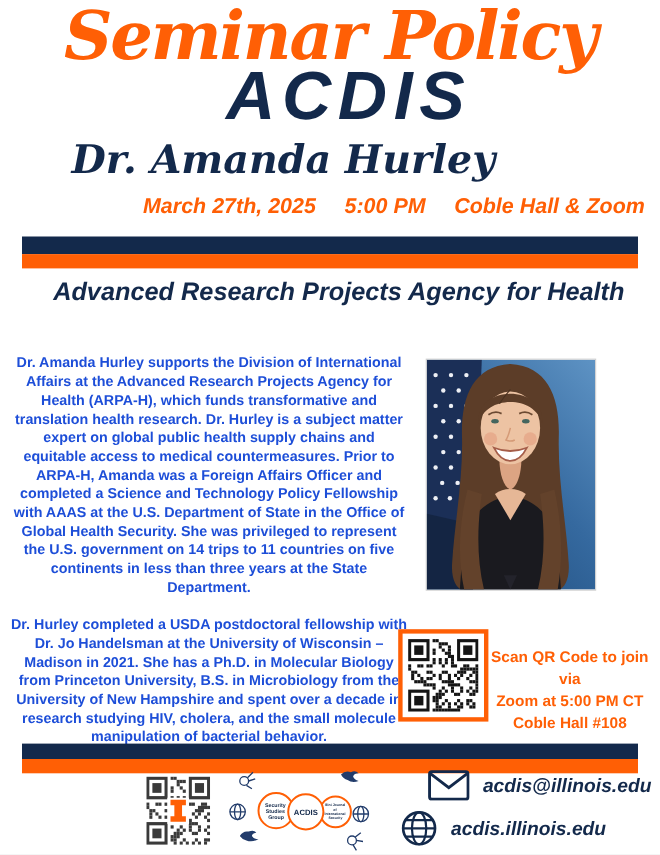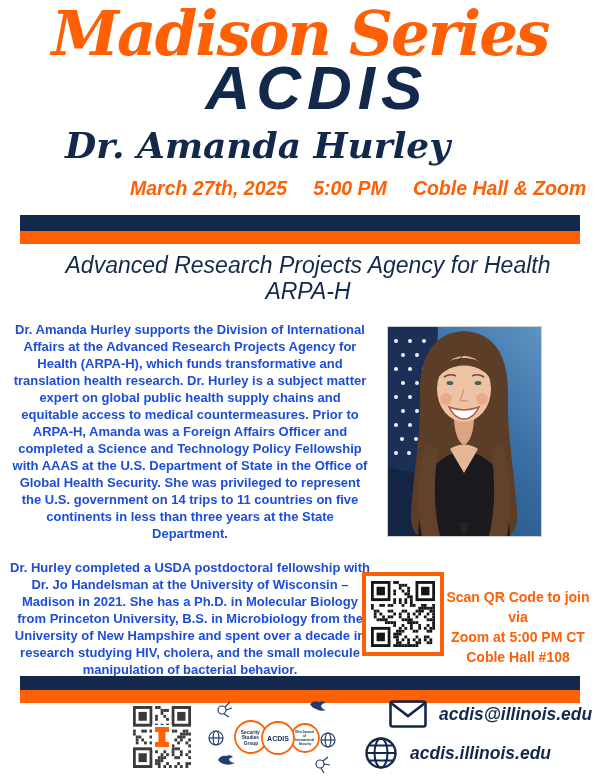--- a/index.html
+++ b/index.html
@@ -29,21 +29,21 @@
     font-style:italic;font-weight:bold;font-size:19.5px;color:#FF5F05;white-space:nowrap;
   }
   .bar{position:absolute;left:20px;width:560px;}
   .bar-navy{background:#13294B;}
   .bar-orange{background:#FF5F05;}
   .top-bar-navy{top:215px;height:16px;}
   .top-bar-orange{top:231px;height:13px;}
   
   .talk-title{
     position:absolute;left:16px;right:0;top:252px;margin:0;text-align:center;
-    font-style:italic;font-weight:normal;font-size:23px;line-height:26px;color:#13294B;
+    font-style:italic;font-weight:bold;font-size:23px;line-height:26px;color:#13294B;
   }
   
   .bio{
     position:absolute;left:10px;top:321px;width:360px;text-align:center;
     font-weight:bold;font-size:13px;line-height:17px;color:#1d4ed8;
   }
   .bio p{margin:0 0 17px 0;}
   
   .photo{
     position:absolute;left:387px;top:326px;width:153px;height:209px;
@@ -73,34 +73,33 @@
   .contact-web{left:364px;top:736px;}
   .contact-text{
     font-style:italic;font-weight:bold;font-size:17.5px;color:#13294B;white-space:nowrap;
   }
 </style>
 </head>
 <body>
 
 <div class="page">
 
-  <div class="series-title">Madison Series</div>
+  <div class="series-title">Seminar Policy</div>
   <div class="org-acronym">ACDIS</div>
   <div class="speaker-name">Dr. Amanda Hurley</div>
   <div class="event-meta">
     <span>March 27th, 2025</span>
     <span>5:00 PM</span>
     <span>Coble Hall &amp; Zoom</span>
   </div>
   <div class="bar bar-navy top-bar-navy"></div>
   <div class="bar bar-orange top-bar-orange"></div>
 
   <h1 class="talk-title">
     <span>Advanced Research Projects Agency for Health</span><br>
-    <span>ARPA-H</span>
   </h1>
 
   <div class="bio">
     <p>Dr. Amanda Hurley supports the Division of International Affairs at the Advanced Research Projects Agency for Health (ARPA-H), which funds transformative and translation health research. Dr. Hurley is a subject matter expert on global public health supply chains and equitable access to medical countermeasures. Prior to ARPA-H, Amanda was a Foreign Affairs Officer and completed a Science and Technology Policy Fellowship with AAAS at the U.S. Department of State in the Office of Global Health Security. She was privileged to represent the U.S. government on 14 trips to 11 countries on five continents in less than three years at the State Department.</p>
     <p>Dr. Hurley completed a USDA postdoctoral fellowship with Dr. Jo Handelsman at the University of Wisconsin – Madison in 2021. She has a Ph.D. in Molecular Biology from Princeton University, B.S. in Microbiology from the University of New Hampshire and spent over a decade in research studying HIV, cholera, and the small molecule manipulation of bacterial behavior.</p>
   </div>
 
   <div class="photo">
     <svg width="153" height="209" viewBox="0 0 153 209">
       <defs>

